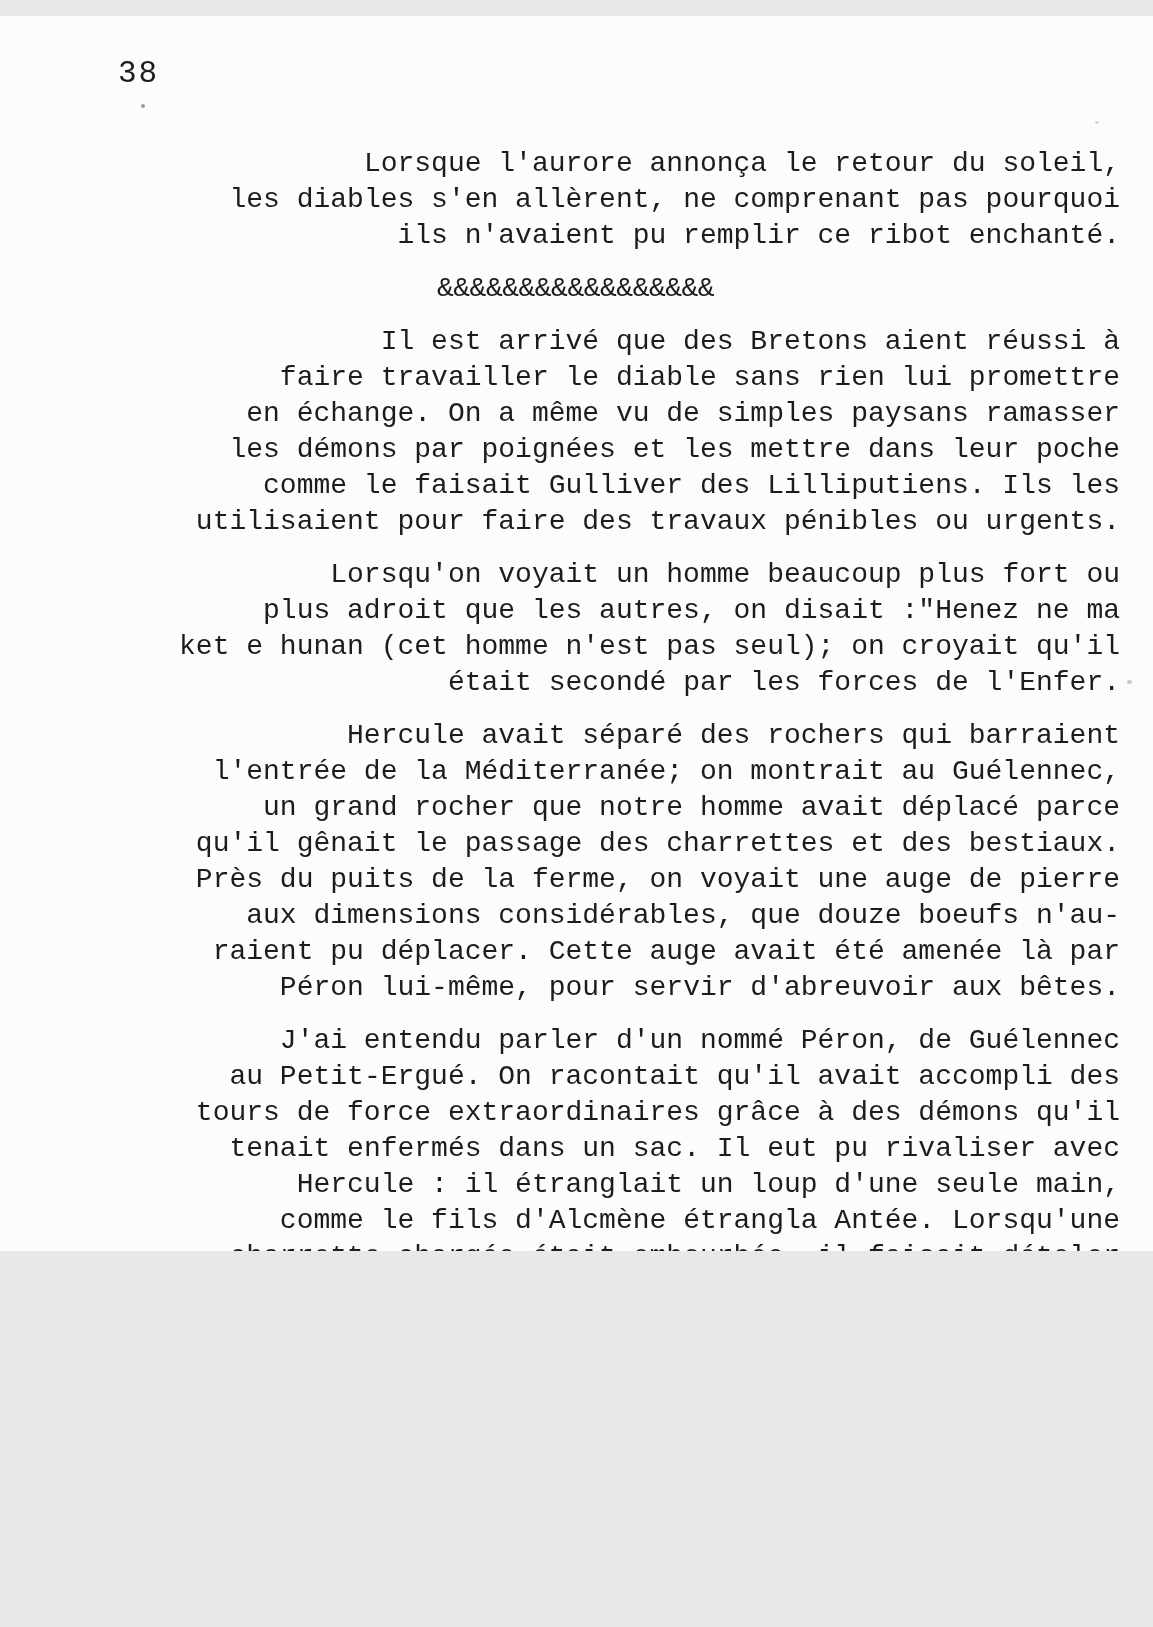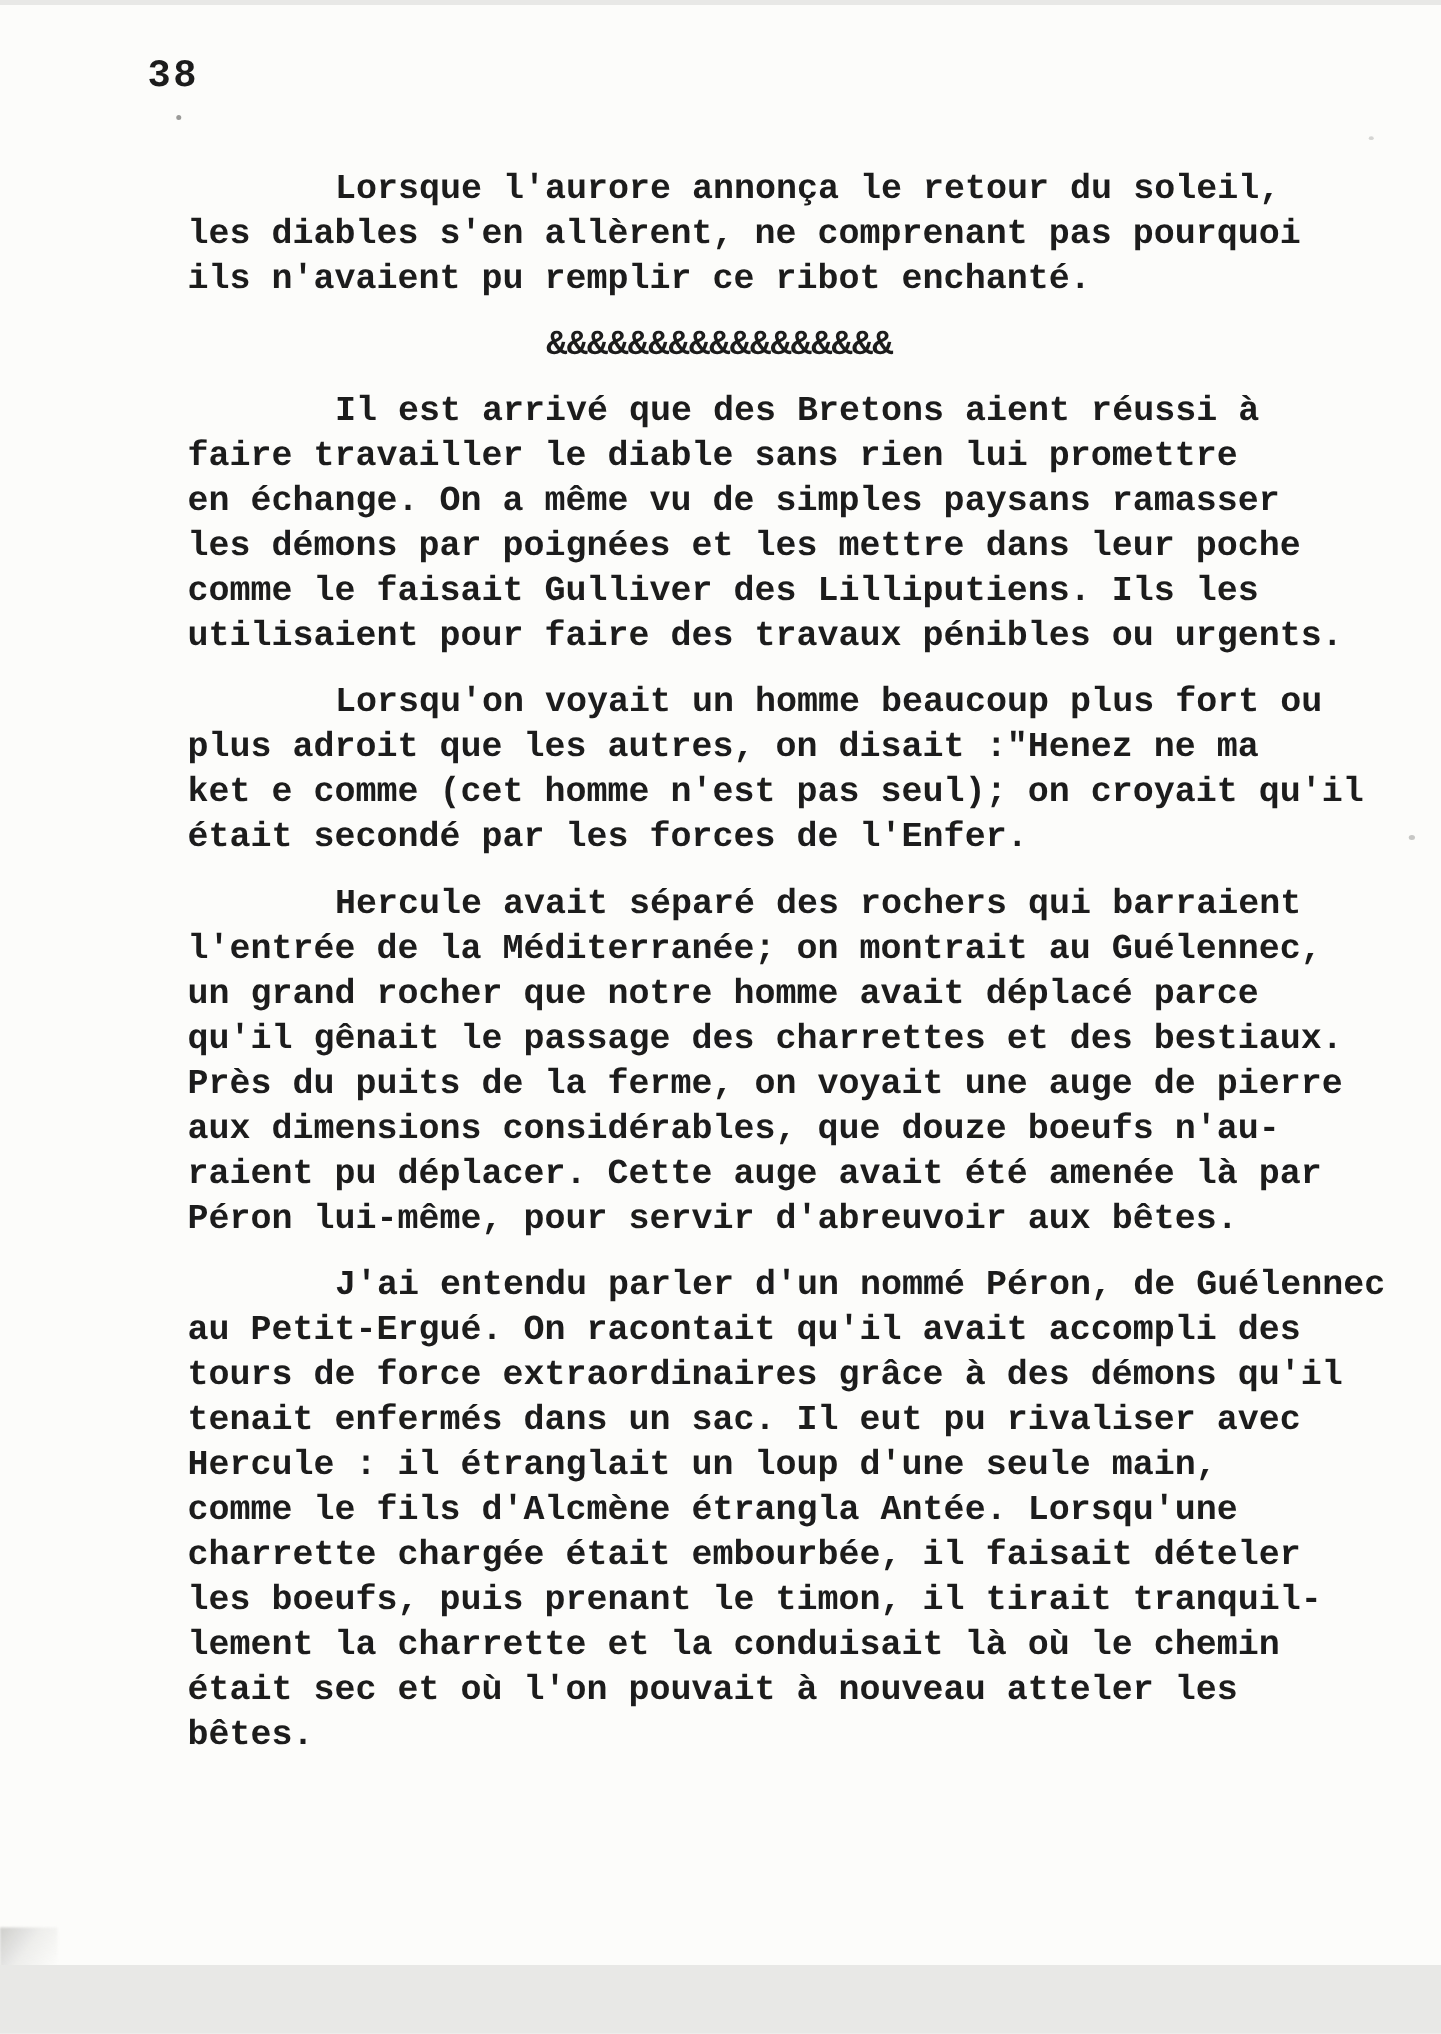--- a/index.html
+++ b/index.html
@@ -3,26 +3,26 @@
 <meta charset="utf-8">
 <style>
   html, body {
     margin: 0;
     padding: 0;
     background: #e8e8e6;
   }
   .page {
     position: relative;
     width: 1153px;
-    height: 1568px;
-    margin: 4px auto;
+    height: 1235px;
+    margin: 16px auto;
     background: #fcfcfa;
     overflow: hidden;
     font-family: "Liberation Mono", "DejaVu Sans Mono", monospace;
-    font-weight: bold;
+    font-weight: normal;
     color: #1c1c1c;
   }
   .page-number {
     position: absolute;
     left: 118px;
     top: 40px;
     font-size: 31px;
     letter-spacing: 2px;
   }
   .page-number-dot {
@@ -39,20 +39,21 @@
     left: 150px;
     top: 130px;
     width: 970px;
     font-size: 28px;
     line-height: 36px;
   }
   .para {
     margin: 0 0 17px 0;
     text-indent: 118px;
     white-space: pre-line;
+    text-align: right;
   }
   .separator {
     margin: 4px 0 17px 287px;
     white-space: nowrap;
     letter-spacing: -0.5px;
   }
   
   .artifact-corner-smudge {
     position: absolute;
     left: 0px;
@@ -115,21 +116,21 @@
 
     <p class="para">Il est arrivé que des Bretons aient réussi à
 faire travailler le diable sans rien lui promettre
 en échange. On a même vu de simples paysans ramasser
 les démons par poignées et les mettre dans leur poche
 comme le faisait Gulliver des Lilliputiens. Ils les
 utilisaient pour faire des travaux pénibles ou urgents.</p>
 
     <p class="para">Lorsqu'on voyait un homme beaucoup plus fort ou
 plus adroit que les autres, on disait :"Henez ne ma
-ket e comme (cet homme n'est pas seul); on croyait qu'il
+ket e hunan (cet homme n'est pas seul); on croyait qu'il
 était secondé par les forces de l'Enfer.</p>
 
     <p class="para">Hercule avait séparé des rochers qui barraient
 l'entrée de la Méditerranée; on montrait au Guélennec,
 un grand rocher que notre homme avait déplacé parce
 qu'il gênait le passage des charrettes et des bestiaux.
 Près du puits de la ferme, on voyait une auge de pierre
 aux dimensions considérables, que douze boeufs n'au-
 raient pu déplacer. Cette auge avait été amenée là par
 Péron lui-même, pour servir d'abreuvoir aux bêtes.</p>

